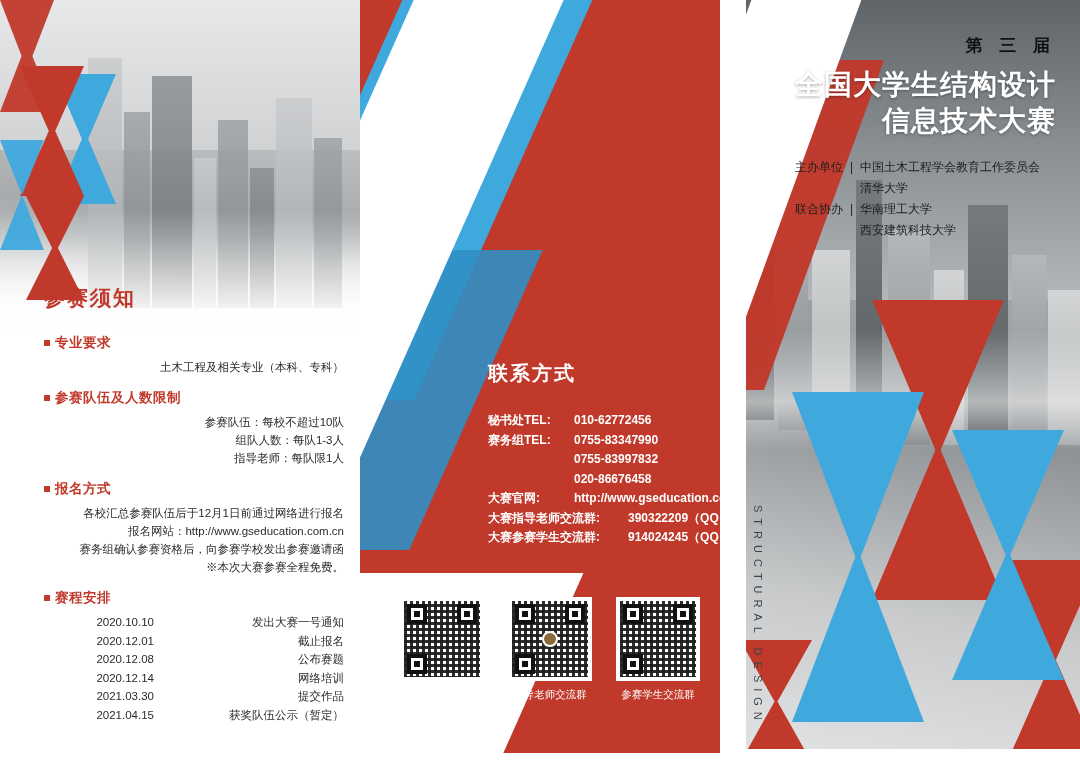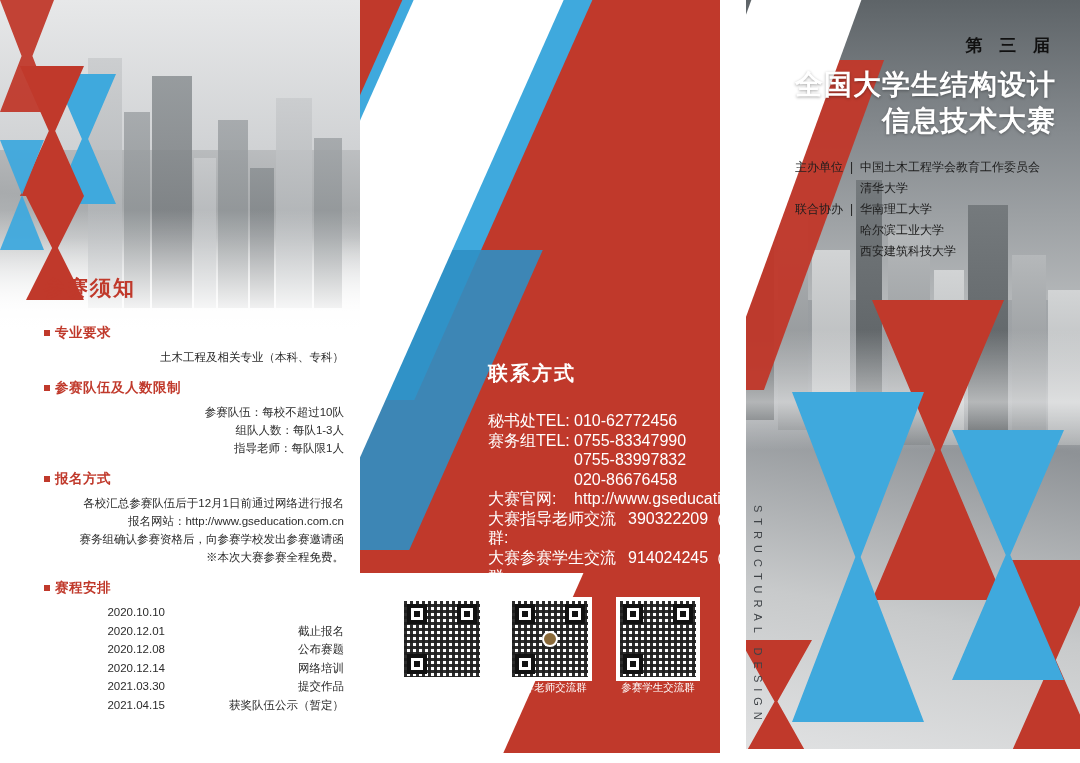--- a/index.html
+++ b/index.html
@@ -73,21 +73,21 @@
     opacity:.95;
   }
   #lc-red3 {
     left: 26px; top: 196px; width: 58px; height: 104px;
     background: #c0392b;
     clip-path: polygon(0 0, 100% 0, 55% 50%, 100% 100%, 0 100%, 45% 50%);
   }
 
   
   #left-content {
-    position: absolute; left: 44px; top: 274px; width: 300px;
+    position: absolute; left: 44px; top: 284px; width: 300px;
   }
   .sec-title {
     color: #c0392b;
     font-size: 21px;
     font-weight: bold;
     letter-spacing: 2px;
     margin-bottom: 22px;
   }
   .bullet-head {
     color: #c0392b;
@@ -104,21 +104,21 @@
     background: #c0392b;
     margin-right: 5px;
   }
   .body-line {
     color: #2b2b2b;
     font-size: 11.5px;
     line-height: 18px;
     margin-left: 14px;
   }
   .grp { margin-bottom: 13px; text-align: right; }
-  .sched-row { display: flex; margin-left: 25px; font-size: 11.5px; line-height: 18.5px; color: #2b2b2b; }
+  .sched-row { display: flex; margin-left: 14px; font-size: 11.5px; line-height: 18.5px; color: #2b2b2b; }
   .sched-date { width: 96px; flex: none; }
   .sched-evt { flex: 1; }
 
   
   #center-red {
     position: absolute; left: 0; top: 0; width: 360px; height: 763px;
     background: #c0392b;
   }
   
   #c-ribbon1 {
@@ -146,21 +146,21 @@
     position: absolute; left: 0; bottom: 0; width: 360px; height: 10px;
     background: #ffffff;
   }
 
   #center-content {
     position: absolute; left: 128px; top: 360px; width: 300px; color: #ffffff; z-index: 5;
   }
   #contact-title {
     font-size: 20px; font-weight: bold; letter-spacing: 2px; margin-bottom: 24px; color: #fff;
   }
-  .ct-row { display: flex; font-size: 16px; line-height: 19.5px; color: #ffffff; }
+  .ct-row { display: flex; font-size: 12px; line-height: 19.5px; color: #ffffff; font-weight: bold; }
   .ct-label { width: 86px; flex: none; }
   .ct-val { flex: 1; }
   .ct-row.indent .ct-label { visibility: hidden; }
 
   #qr-wrap { position: absolute; left: 400px; top: 597px; display: flex; gap: 24px; z-index: 6; }
   .qr-item { width: 84px; text-align: center; }
   .qr-box {
     width: 84px; height: 84px; background: #ffffff; padding: 4px;
     position: relative;
   }
@@ -176,21 +176,21 @@
   }
   .qr-eye {
     position: absolute; width: 20px; height: 20px; border: 4px solid #111; background:#fff;
   }
   .qr-eye::after{content:"";position:absolute;inset:3px;background:#111;}
   .qr-eye.tl{ left:7px; top:7px;} .qr-eye.tr{ right:7px; top:7px;} .qr-eye.bl{ left:7px; bottom:7px;}
   .qr-center-dot{
     position:absolute; left:50%; top:50%; transform:translate(-50%,-50%);
     width:16px;height:16px;border-radius:50%;background:#8a6a3a;border:2px solid #fff;
   }
-  .qr-cap { color: #ffffff; font-size: 10.5px; white-space: nowrap; }
+  .qr-cap { color: #ffffff; font-size: 10.5px; margin-top: 7px; white-space: nowrap; }
 
   
   #right-photo {
     position: absolute; left: 0; top: 0; width: 360px; height: 763px;
     background:
       linear-gradient(180deg, rgba(70,75,80,.55) 0%, rgba(120,126,131,.25) 30%, rgba(255,255,255,0) 55%),
       linear-gradient(190deg, #9ea2a5 0%, #b9bcbe 28%, #8e9296 55%, #c8cacb 78%, #e3e4e5 100%);
   }
   #right-photo .sky2 {
     position:absolute; left:0; top:0; right:0; height:300px;
@@ -346,20 +346,21 @@
         <div class="body-line">※本次大赛参赛全程免费。</div>
       </div>
 
       <div class="grp">
         <div class="bullet-head">
           <span class="sq"></span>
           <span>赛程安排</span>
         </div>
         <div class="sched-row">
           <span class="sched-date">2020.10.10</span>
+          <span class="sched-evt">发出大赛一号通知</span>
         </div>
         <div class="sched-row">
           <span class="sched-date">2020.12.01</span>
           <span class="sched-evt">截止报名</span>
         </div>
         <div class="sched-row">
           <span class="sched-date">2020.12.08</span>
           <span class="sched-evt">公布赛题</span>
         </div>
         <div class="sched-row">
@@ -494,25 +495,20 @@
           <span class="org-val">清华大学</span>
         </div>
         <div class="org-row">
           <span class="org-label">联合协办</span>
           <span class="org-sep">|</span>
           <span class="org-val">华南理工大学</span>
         </div>
         <div class="org-row cont">
           <span class="org-label">联合协办</span>
           <span class="org-sep">|</span>
-          <span class="org-val">哈尔滨工业大学</span>
-        </div>
-        <div class="org-row cont">
-          <span class="org-label">联合协办</span>
-          <span class="org-sep">|</span>
           <span class="org-val">西安建筑科技大学</span>
         </div>
       </div>
     </div>
 
     <div id="vertical-en">STRUCTURAL DESIGN</div>
   </div>
 
 </div>
 

